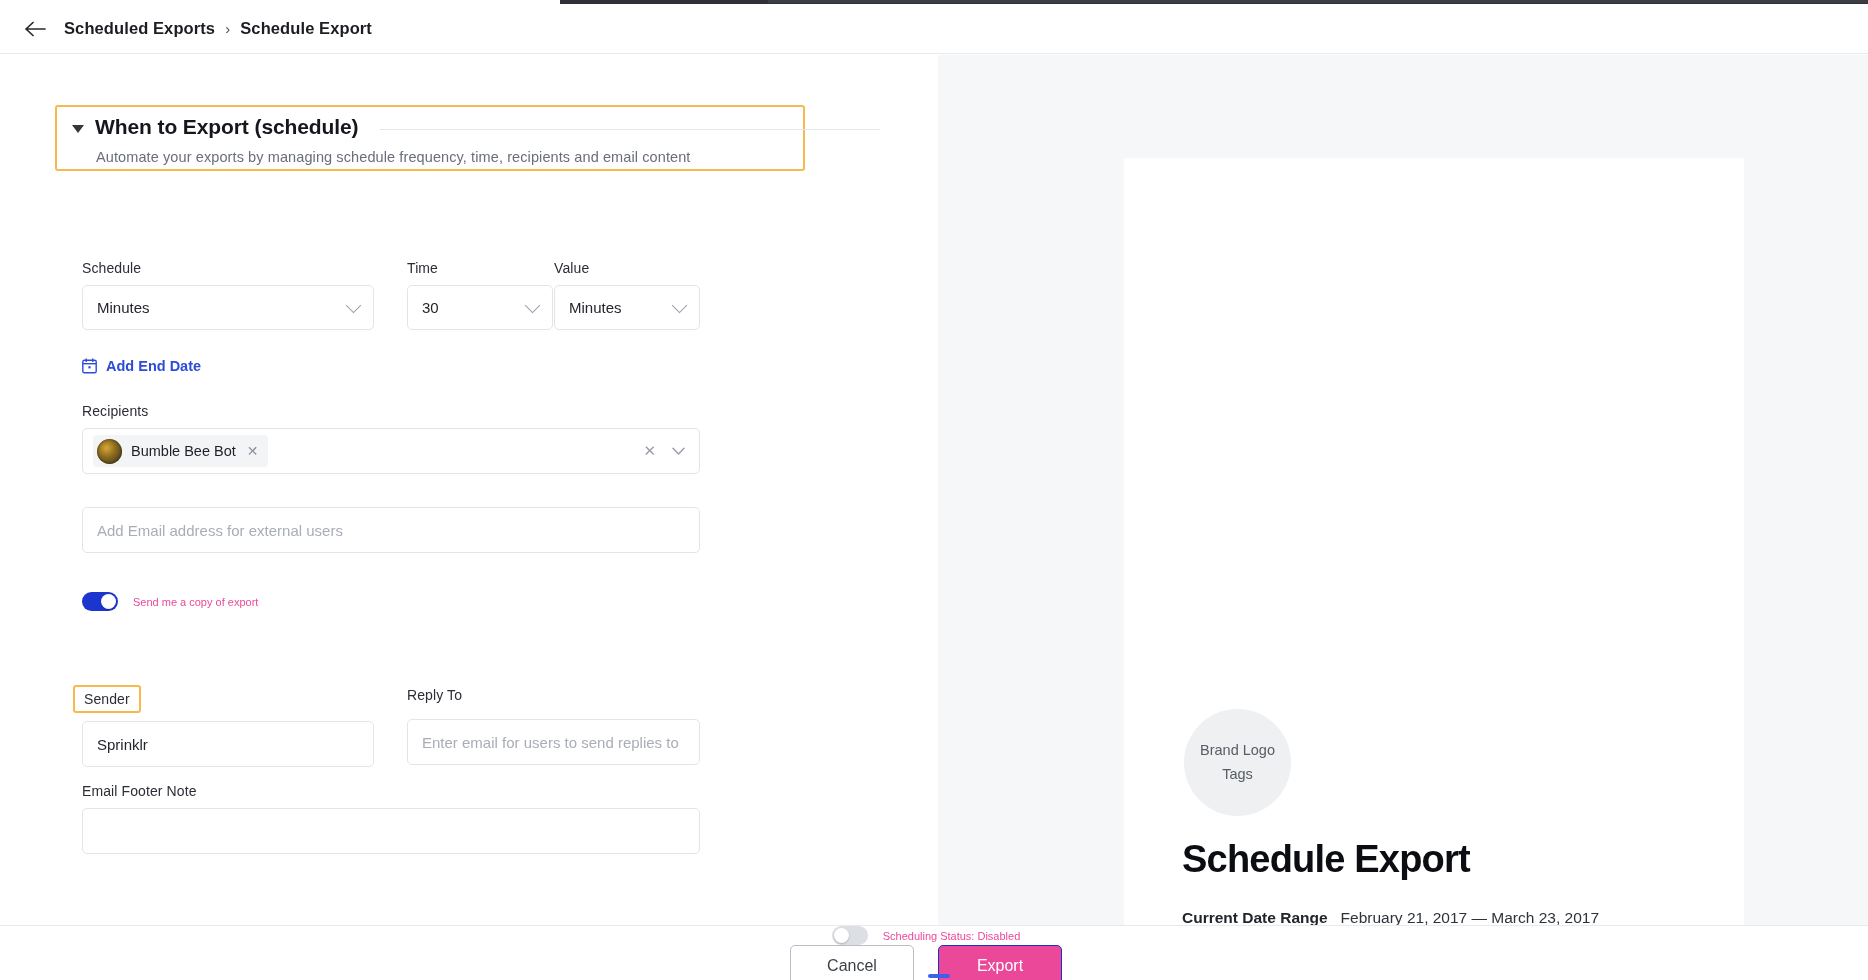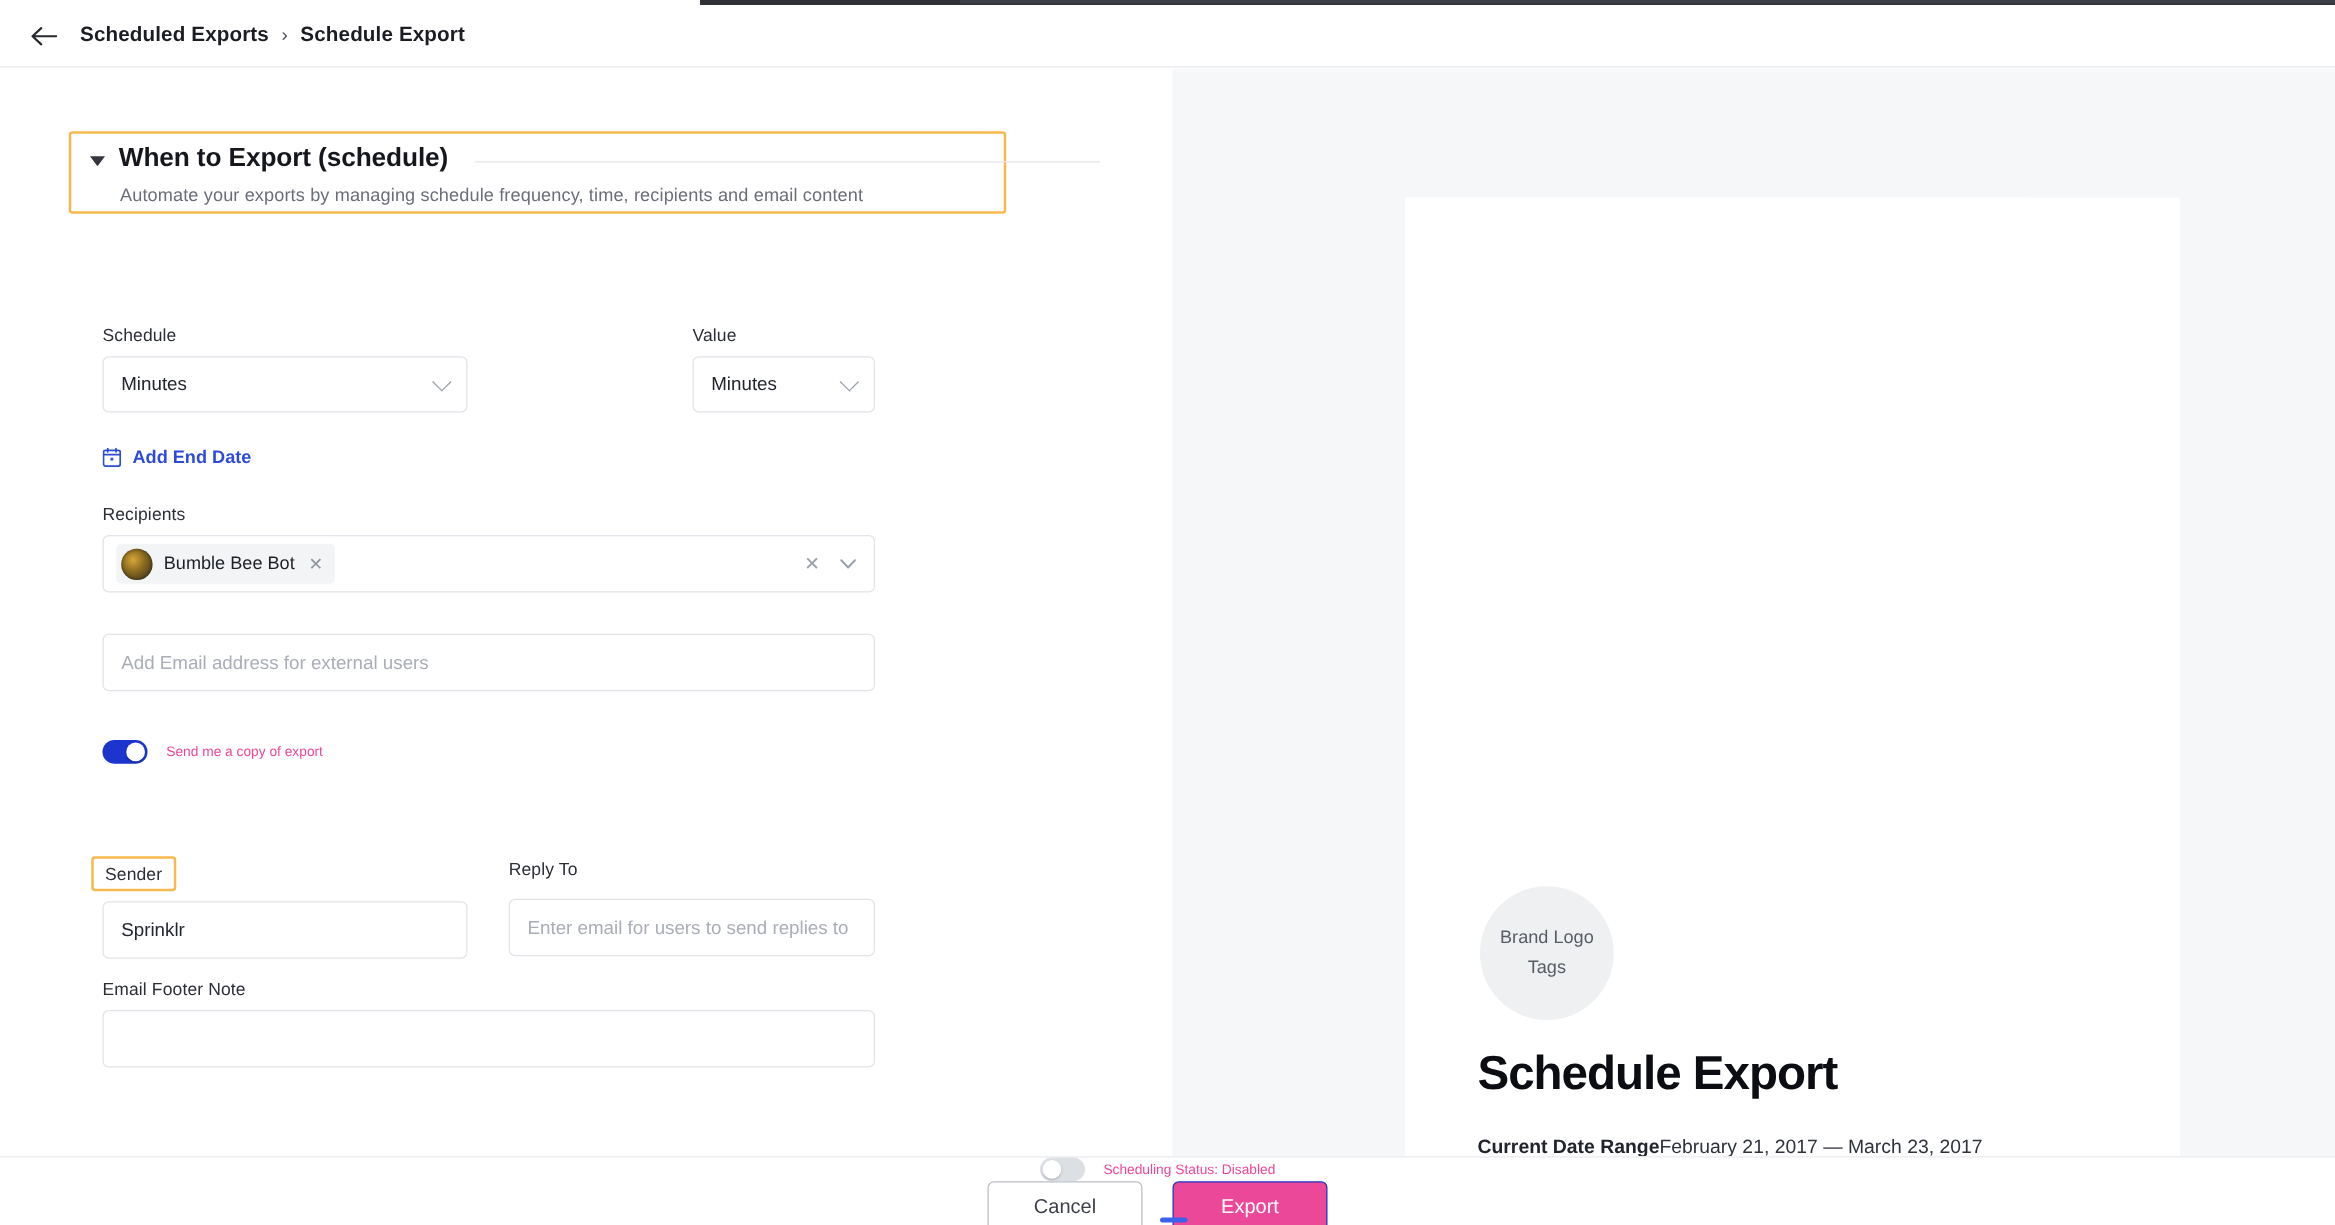--- a/index.html
+++ b/index.html
@@ -138,21 +138,21 @@
   .brand-logo {
     position:absolute; top:551px; left:60px; width:107px; height:107px; border-radius:50%;
     background:#eef0f2; display:flex; flex-direction:column; align-items:center; justify-content:center;
     gap:4px; color:#585c65; font-size:14.5px; line-height:1.35; text-align:center;
   }
   .pv-title {
     position:absolute; top:680px; left:58px; font-size:38px; font-weight:700;
     color:#0b0d12; letter-spacing:-.8px;
   }
   .pv-range {
-    position:absolute; top:751px; left:58px; display:flex; align-items:baseline; 
+    position:absolute; top:751px; left:58px; display:flex; align-items:baseline; gap:13px;
     font-size:15.5px; color:#21242a;
   }
   .pv-range b { font-weight:700; }
   .pv-range span.val { color:#2e323a; }
 
   
   .bottom-bar {
     position:absolute; left:0; top:925px; width:1868px; height:55px;
     background:#fff; border-top:1px solid #e9eaed;
     display:flex; align-items:center; justify-content:space-between;
@@ -205,20 +205,27 @@
 
 
     <div class="field" style="top:205px; left:82px; width:292px;">
       <label class="f-label">Schedule</label>
       <div class="f-select">
         <span>Minutes</span>
         <i class="chev"></i>
       </div>
     </div>
 
+    <div class="field" style="top:205px; left:407px; width:146px;">
+      <label class="f-label">Time</label>
+      <div class="f-select">
+        <span>30</span>
+        <i class="chev"></i>
+      </div>
+    </div>
 
     <div class="field" style="top:205px; left:554px; width:146px;">
       <label class="f-label">Value</label>
       <div class="f-select">
         <span>Minutes</span>
         <i class="chev"></i>
       </div>
     </div>
 
     <div class="link-row" style="top:303px; left:82px;">

